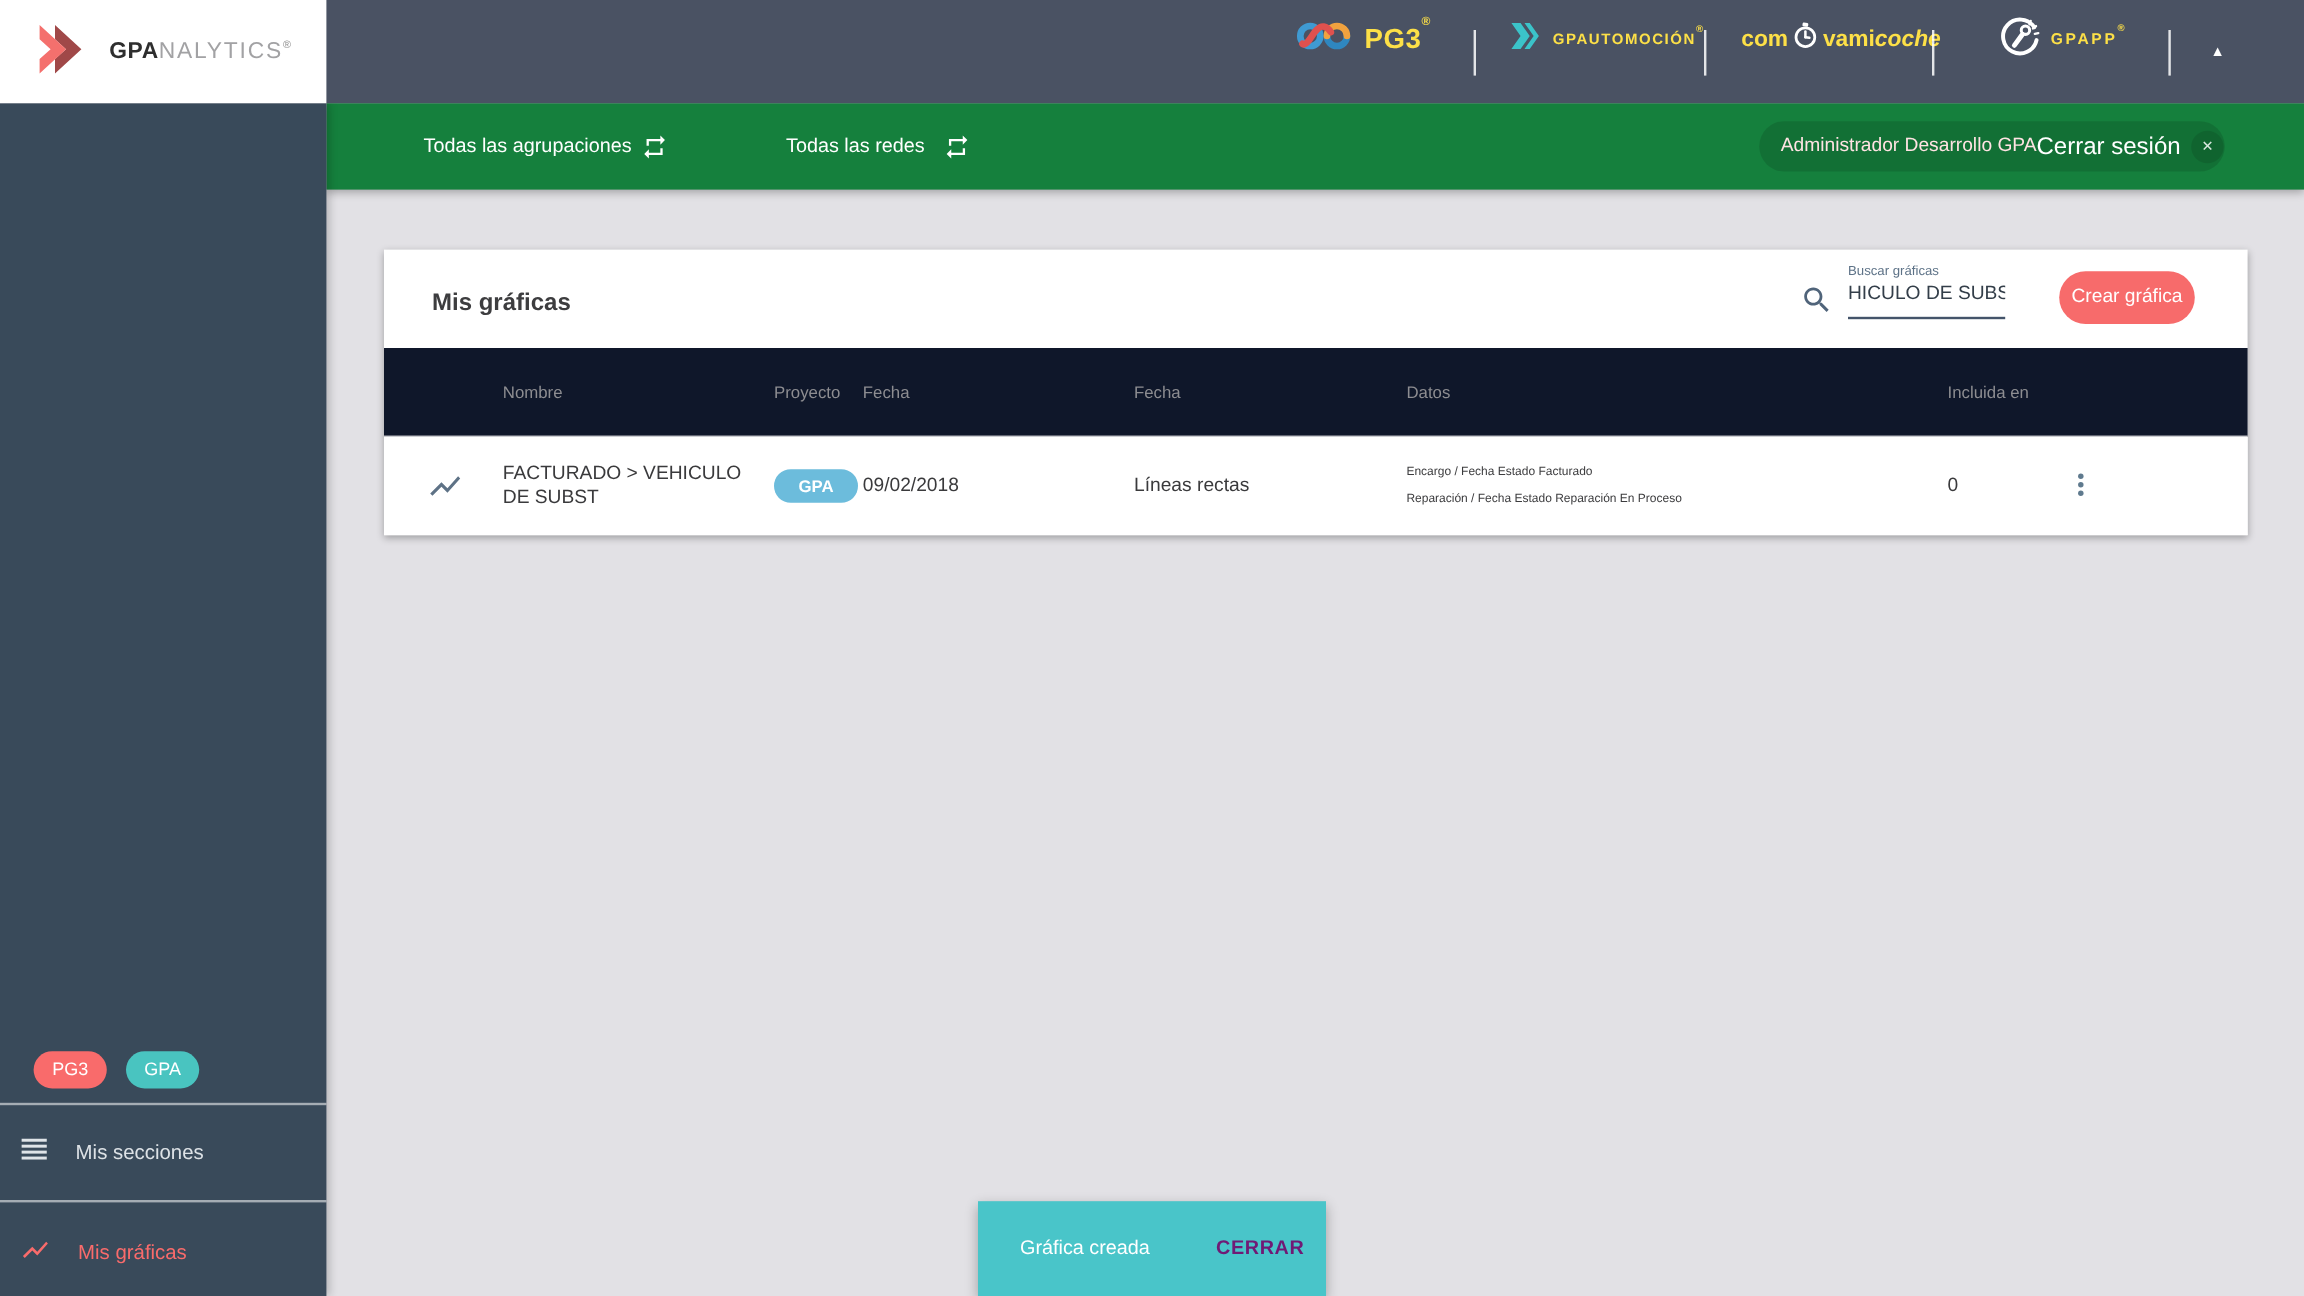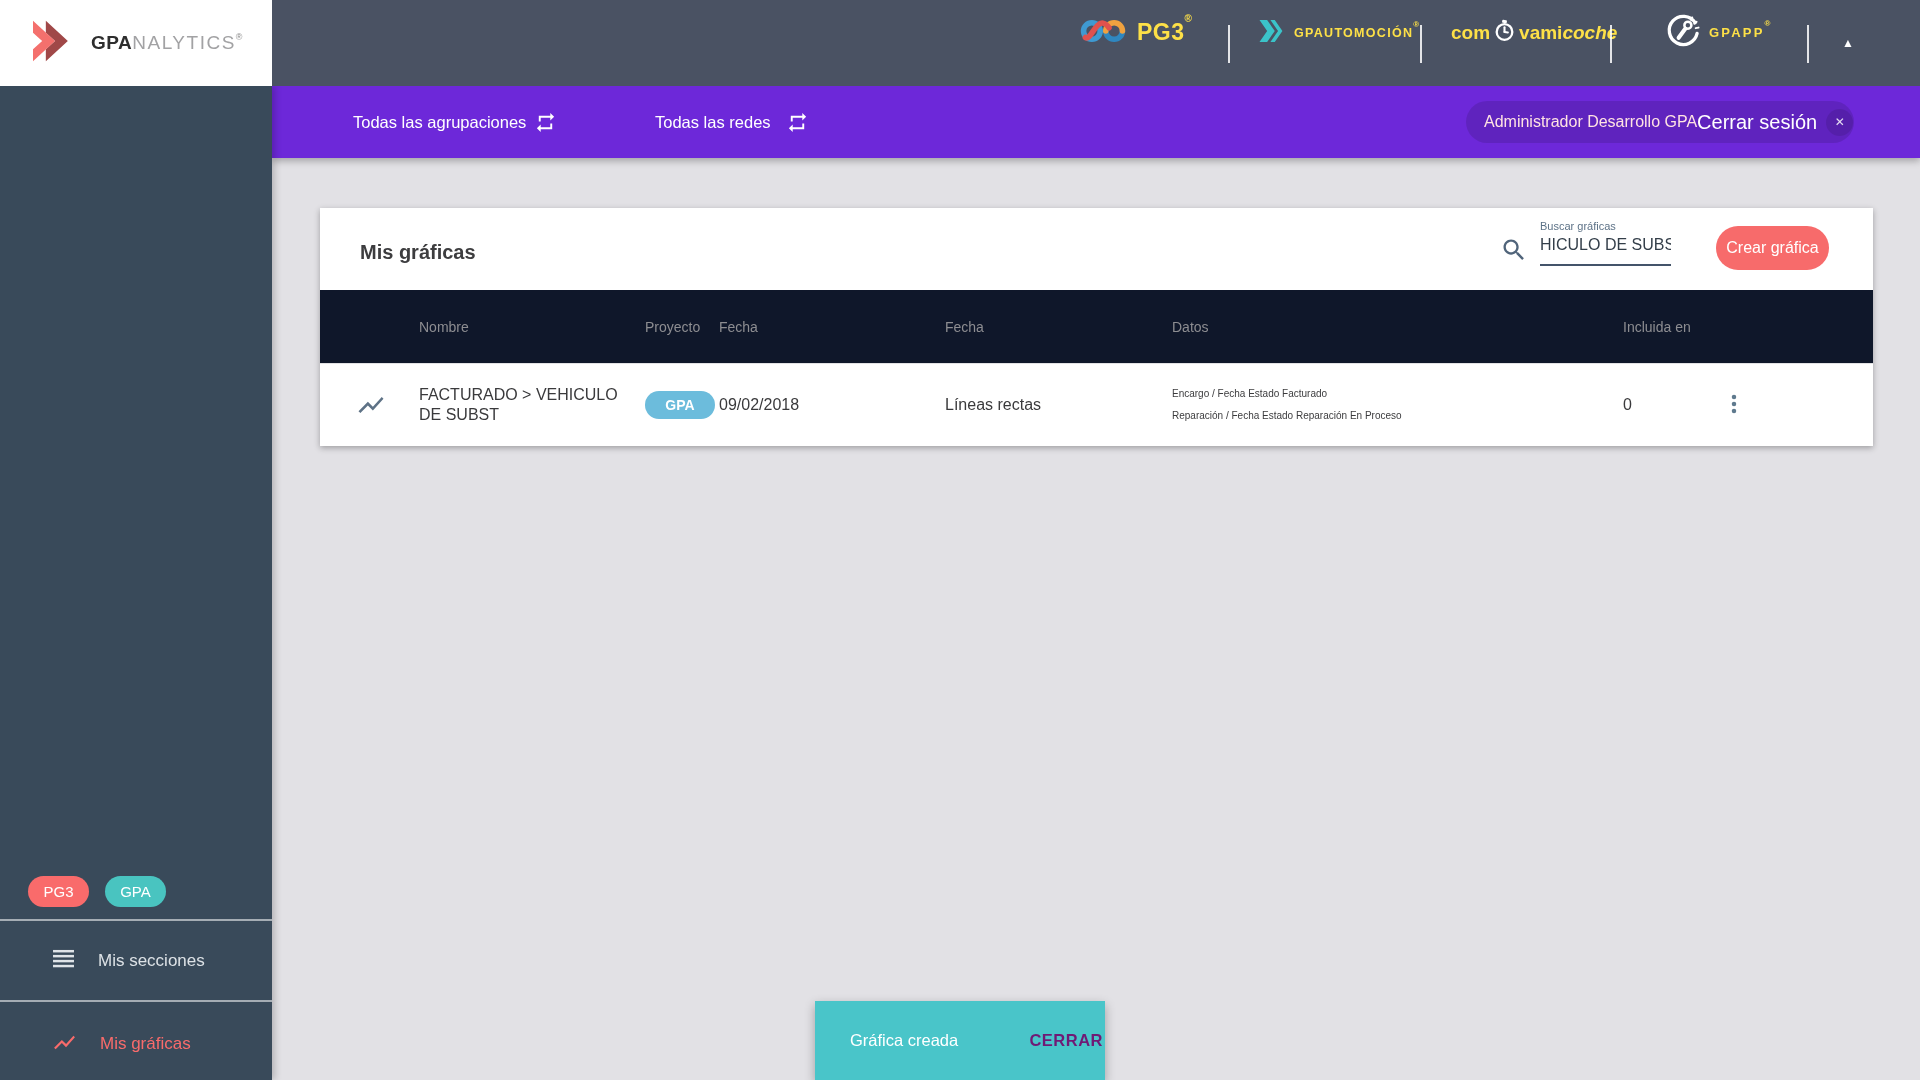--- a/index.html
+++ b/index.html
@@ -20,21 +20,21 @@
   .pg3-text { font-size:23px; font-weight:700; letter-spacing:.5px; }
   .reg-sup { font-size:10px; vertical-align:top; position:relative; top:-6px; }
   .gpauto-text { font-size:12.5px; font-weight:600; letter-spacing:1.3px; }
   .comova-text { font-size:19px; font-weight:600; }
   .comova-italic { font-style:italic; }
   .gpapp-text { font-size:13px; font-weight:700; letter-spacing:2.2px; }
   .caret-btn { position:absolute; left:1830px; top:0; height:86px; width:36px; background:none; border:none;
                color:#fff; font-size:12px; cursor:pointer; }
 
   
-  .filterbar { position:absolute; left:272px; top:86px; width:1648px; height:72px; background:#6d28d9;
+  .filterbar { position:absolute; left:272px; top:86px; width:1648px; height:72px; background:#15803d;
                box-shadow:0 3px 7px rgba(0,0,0,.28); z-index:30; }
   .fb-label { position:absolute; top:0; height:72px; display:flex; align-items:center;
               color:#fff; font-size:16.5px; cursor:pointer; }
   .fb-icon { position:absolute; top:25px; cursor:pointer; }
   .user-pill { position:absolute; left:1194px; top:15px; width:388px; height:42px; border-radius:21px;
                background:rgba(0,0,0,.12); display:flex; align-items:center; padding:0 6px 0 18px; }
   .user-name { font-size:16px; color:#ffe3e3; white-space:nowrap; }
   .logout-btn { margin-left:auto; background:none; border:none; color:#fff; font-size:20px;
                 cursor:pointer; white-space:nowrap; font-family:"Liberation Sans",sans-serif; }
   .logout-x { margin-left:9px; width:27px; height:27px; border-radius:50%; background:rgba(0,0,0,.10);
@@ -44,21 +44,21 @@
   
   .sidebar { position:absolute; left:0; top:86px; width:272px; height:994px; background:#394a5a;
              box-shadow:3px 0 7px rgba(0,0,0,.2); z-index:35; }
   .badges-row { position:absolute; left:28px; top:790px; display:flex; gap:16px; }
   .badge { height:31px; border-radius:16px; display:flex; align-items:center; justify-content:center;
            color:#fff; font-size:15px; width:61px; cursor:pointer; }
   .badge-pg3 { background:#f96b6b; }
   .badge-gpa { background:#49c4c0; }
   .sdiv { position:absolute; left:0; width:272px; height:2px; background:rgba(255,255,255,.55); }
   .side-item { position:absolute; left:0; width:272px; display:flex; align-items:center;
-               padding-left:52px; cursor:pointer; }
+               padding-left:17px; cursor:pointer; }
   .side-item .lbl { margin-left:23px; font-size:17px; color:#dde2e6; }
   .side-item.active .lbl { color:#f96b6b; }
 
   
   .card { position:absolute; left:320px; top:208px; width:1553px; height:238px; background:#fff;
           box-shadow:0 2px 6px rgba(0,0,0,.3); z-index:10; }
   .card-title { position:absolute; left:40px; top:33px; font-size:20px; color:#3d3d3f; }
   .search-icon { position:absolute; left:1180px; top:28px; cursor:pointer; }
   .search-label { position:absolute; left:1220px; top:12px; font-size:11px; color:#5d7287; }
   .search-input { position:absolute; left:1220px; top:28px; width:131px; height:30px;
@@ -85,21 +85,21 @@
   .proj-badge { width:70px; height:28px; border-radius:14px; background:#6cbcdc; color:#fff;
                 font-size:14px; font-weight:700; display:flex; align-items:center; justify-content:center; }
   .date-text, .type-text { font-size:16px; color:#3a3a3c; }
   .datos-lines { font-size:10px; line-height:22px; color:#3c3c3e; white-space:nowrap; }
   .incl-text { font-size:16px; color:#3a3a3c; }
   .kebab-btn { background:none; border:none; cursor:pointer; padding:4px; }
 
   
   .snackbar { position:absolute; left:815px; top:1001px; width:290px; height:79px; background:#49c5c9;
               box-shadow:0 4px 10px rgba(0,0,0,.3); display:flex; align-items:center;
-              padding:0 2px 0 35px; z-index:50; }
+              padding:0 18px 0 35px; z-index:50; }
   .snack-msg { color:#fff; font-size:16.5px; }
   .snack-action { margin-left:auto; background:none; border:none; color:#701a75; font-weight:700;
                   font-size:16.5px; letter-spacing:.5px; cursor:pointer;
                   font-family:"Liberation Sans",sans-serif; }
 </style>
 </head>
 <body>
 
 <div id="app">
 

